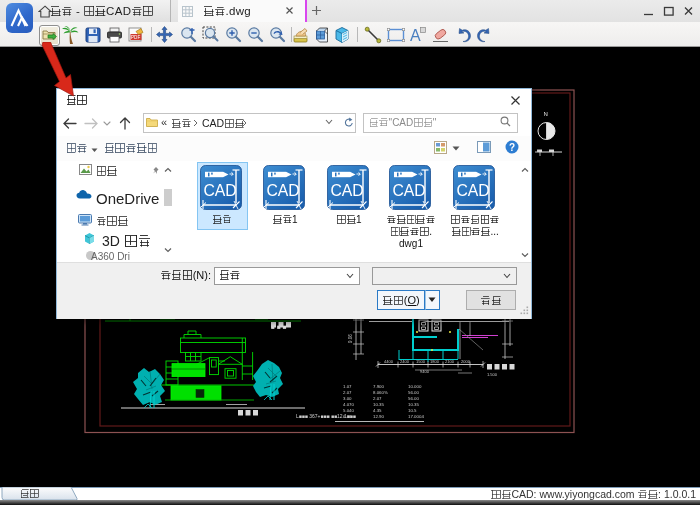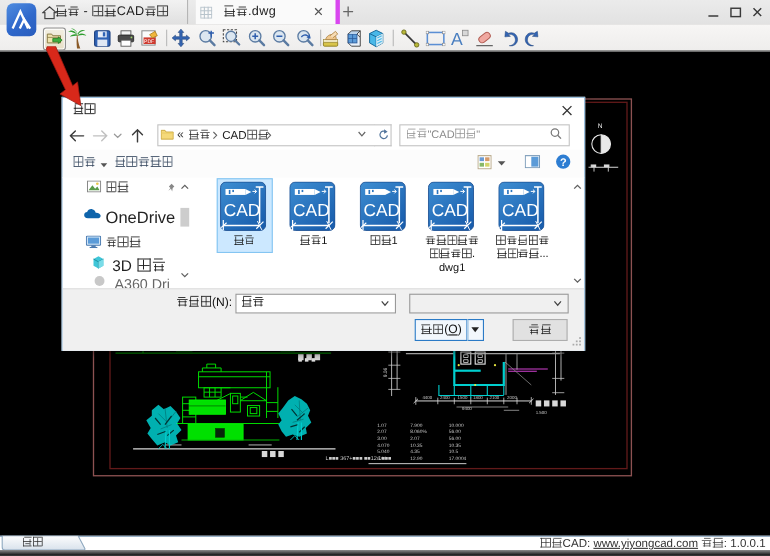--- a/index.html
+++ b/index.html
@@ -24,21 +24,21 @@
 .c.v3{background:
  linear-gradient(currentColor,currentColor) 50% 4%/66% 7.5% no-repeat,
  linear-gradient(currentColor,currentColor) 50% 30%/96% 7% no-repeat,
  linear-gradient(currentColor,currentColor) 50% 60%/78% 7% no-repeat,
  linear-gradient(currentColor,currentColor) 50% 88%/78% 7% no-repeat,
  linear-gradient(currentColor,currentColor) 24% 96%/7% 56% no-repeat,
  linear-gradient(currentColor,currentColor) 76% 96%/7% 56% no-repeat;}
 
 .titlebar{left:0;top:0;width:700px;height:22px;background:linear-gradient(#ebebeb,#e2e2e2);border-bottom:1px solid #bdbdbd;}
 .tab1{left:24px;top:0;width:146px;height:22px;background:linear-gradient(#f2f2f2,#e0e0e0);border-right:1px solid #b5b5b5;color:#1c1c1c;font-size:11.5px;letter-spacing:.3px;line-height:22px;}
-.tab2{left:178px;top:0;width:127px;height:22px;background:#fafafa;border-right:4px solid #d946ef;color:#1c1c1c;font-size:11.5px;letter-spacing:.3px;line-height:22px;}
+.tab2{left:178px;top:0;width:127px;height:22px;background:#fafafa;border-right:2px solid #d946ef;color:#1c1c1c;font-size:11.5px;letter-spacing:.3px;line-height:22px;}
 .logo{left:6px;top:3px;width:27px;height:30px;border-radius:6px;background:linear-gradient(145deg,#4f8ce0 0%,#2f68cb 55%,#2a5dbd 100%);z-index:30;}
 .toolbar{left:0;top:22px;width:700px;height:24px;background:linear-gradient(#f7f6f5,#eeedec);border-bottom:1px solid #9a9a9a;}
 .tsep{top:27px;width:1px;height:15px;background:#b8b8b8;}
 .statusbar{left:0;top:487px;width:700px;height:13px;background:#fff;border-top:1px solid #7f9db9;}
 .statusbot{left:0;top:500px;width:700px;height:5px;background:linear-gradient(#8b8b8b,#0e0e0e);}
 
 .dlg{left:56px;top:88px;width:474px;height:229px;background:#fff;border:1px solid #90b8d9;box-shadow:2px 3px 6px rgba(0,0,0,.45);z-index:20;}
 .dbtn{background:#e1e1e1;border:1px solid #adadad;font-size:11px;color:#111;text-align:center;}
 .combo{background:#fff;border:1px solid #999;font-size:11px;color:#111;}
 </style></head>
@@ -436,21 +436,21 @@
  <div class="abs" style="left:39px;top:126px;font-size:11px;color:#222"><span class="c v3"></span><span class="c v2"></span><span class="c"></span></div>
  <svg class="abs" style="left:26px;top:143px" width="13" height="13" viewBox="0 0 13 13">
         <path d="M2 3.5 L6.5 1 L11 3.5 L11 9.5 L6.5 12 L2 9.5 Z" fill="#3fc6d8"></path>
         <path d="M2 3.5 L6.5 6 L11 3.5 M6.5 6 L6.5 12" stroke="#1a8a9a" stroke-width="0.8" fill="none"></path>
         <path d="M6.5 6 L11 3.5 L11 9.5 L6.5 12 Z" fill="#7adce8"></path>
       </svg>
  <div class="abs" style="left:45px;top:144px;font-size:14px;color:#222">3D <span class="c v2"></span><span class="c v3"></span></div>
  <svg class="abs" style="left:28px;top:161px" width="11" height="11" viewBox="0 0 11 11">
         <circle cx="5.5" cy="5.5" r="4.5" fill="#c8c8c8"></circle>
       </svg>
- <div class="abs" style="left:47px;top:162px;font-size:13px;color:#666">A360 Dri</div>
+ <div class="abs" style="left:34px;top:162px;font-size:10px;color:#666">A360 Dri</div>
 
  <svg class="abs" style="left:106px;top:77px" width="10" height="8" viewBox="0 0 10 8">
         <path d="M2 5.5 L5 2.5 L8 5.5" stroke="#606060" stroke-width="1.2" fill="none"></path>
       </svg>
  <div class="abs" style="left:107px;top:100px;width:8px;height:17px;background:#cdcdcd;"></div>
  <svg class="abs" style="left:106px;top:157px" width="10" height="8" viewBox="0 0 10 8">
         <path d="M2 2.5 L5 5.5 L8 2.5" stroke="#606060" stroke-width="1.2" fill="none"></path>
       </svg>
 
  <div class="abs" style="left:140px;top:73px;width:49px;height:66px;background:#cce8ff;border:1px solid #84c5f2;"></div>
@@ -537,16 +537,16 @@
 <svg class="abs" style="left:0;top:487px" width="90" height="13" viewBox="0 0 90 13">
       <defs>
         <linearGradient id="mtab" x1="0" y1="0" x2="0" y2="1">
           <stop offset="0" stop-color="#fdfdfd"></stop>
           <stop offset="1" stop-color="#d9e2ec"></stop>
         </linearGradient>
       </defs>
       <path d="M2 0 L71 0 L77 11.5 Q77.8 13 75.5 13 L4.5 13 Q2 13 2 10.5 Z" fill="url(#mtab)" stroke="#8ea8bf" stroke-width="1"></path>
     </svg>
 <div class="abs" style="left:20px;top:488px;font-size:10px;color:#222;z-index:2"><span class="c"></span><span class="c v2"></span></div>
-<div class="abs" style="right:4px;top:488px;font-size:10.5px;color:#333;z-index:2"><span class="c v2"></span><span class="c"></span>CAD: <span style="text-decoration:underline">www.yiyongcad.com</span> <span class="c v3"></span><span class="c"></span>: 1.0.0.1</div>
+<div class="abs" style="right:4px;top:488px;font-size:10.5px;color:#333;z-index:2"><span class="c v2"></span><span class="c"></span>CAD: <span style="">www.yiyongcad.com</span> <span class="c v3"></span><span class="c"></span>: 1.0.0.1</div>
 <div class="abs statusbot"></div>
 
 </div>
 
 </body></html>

